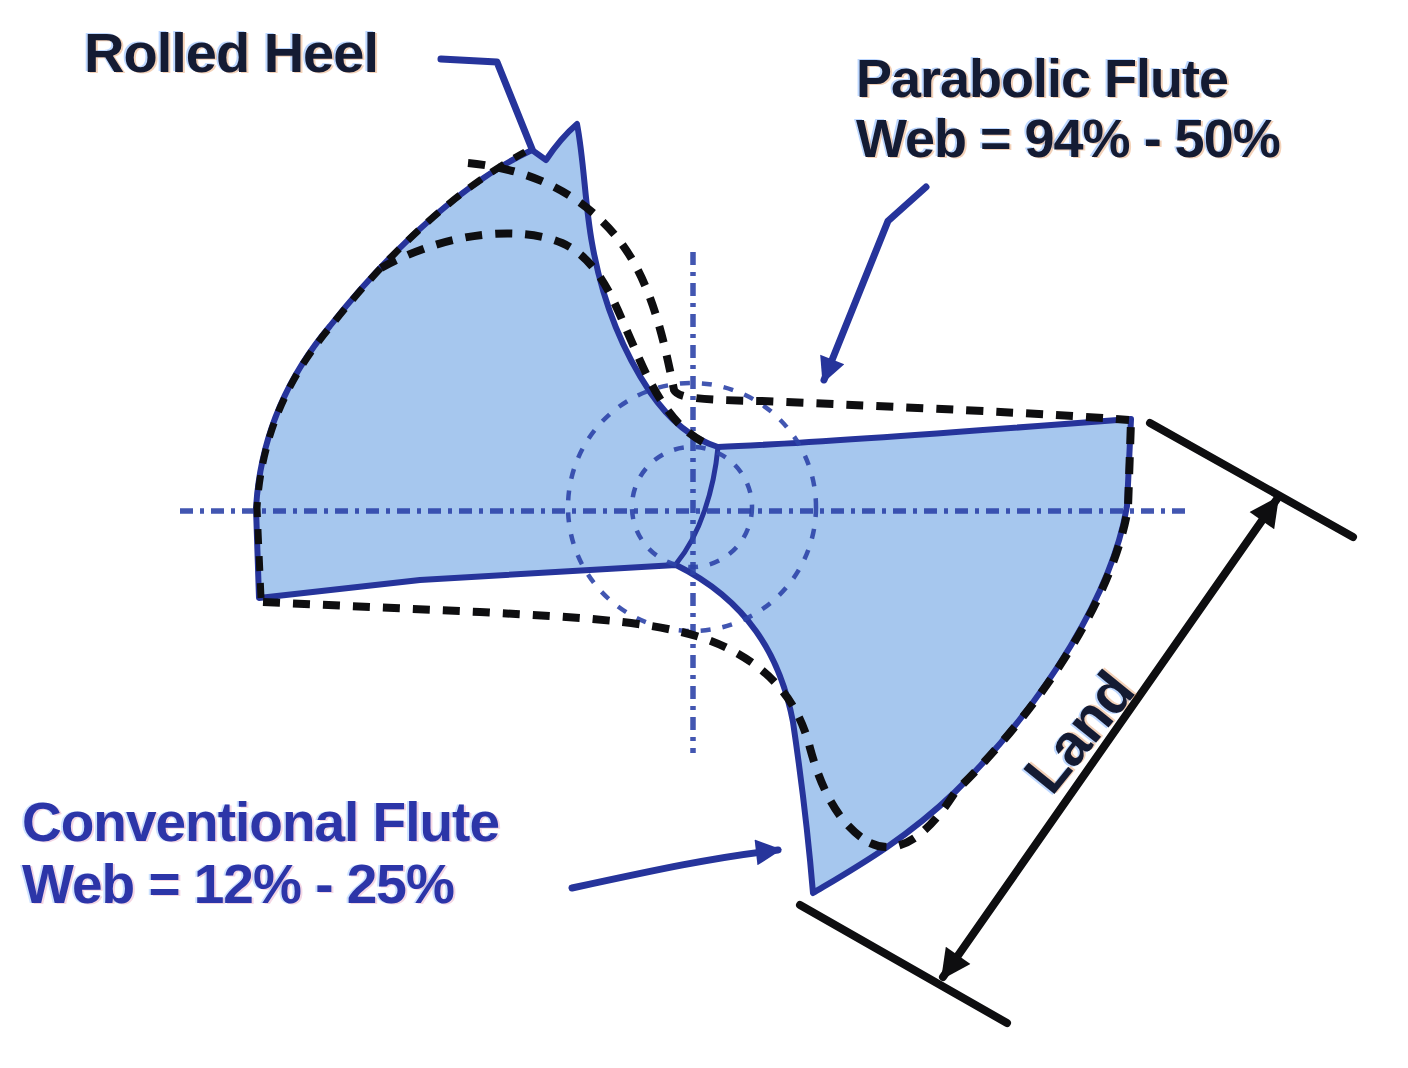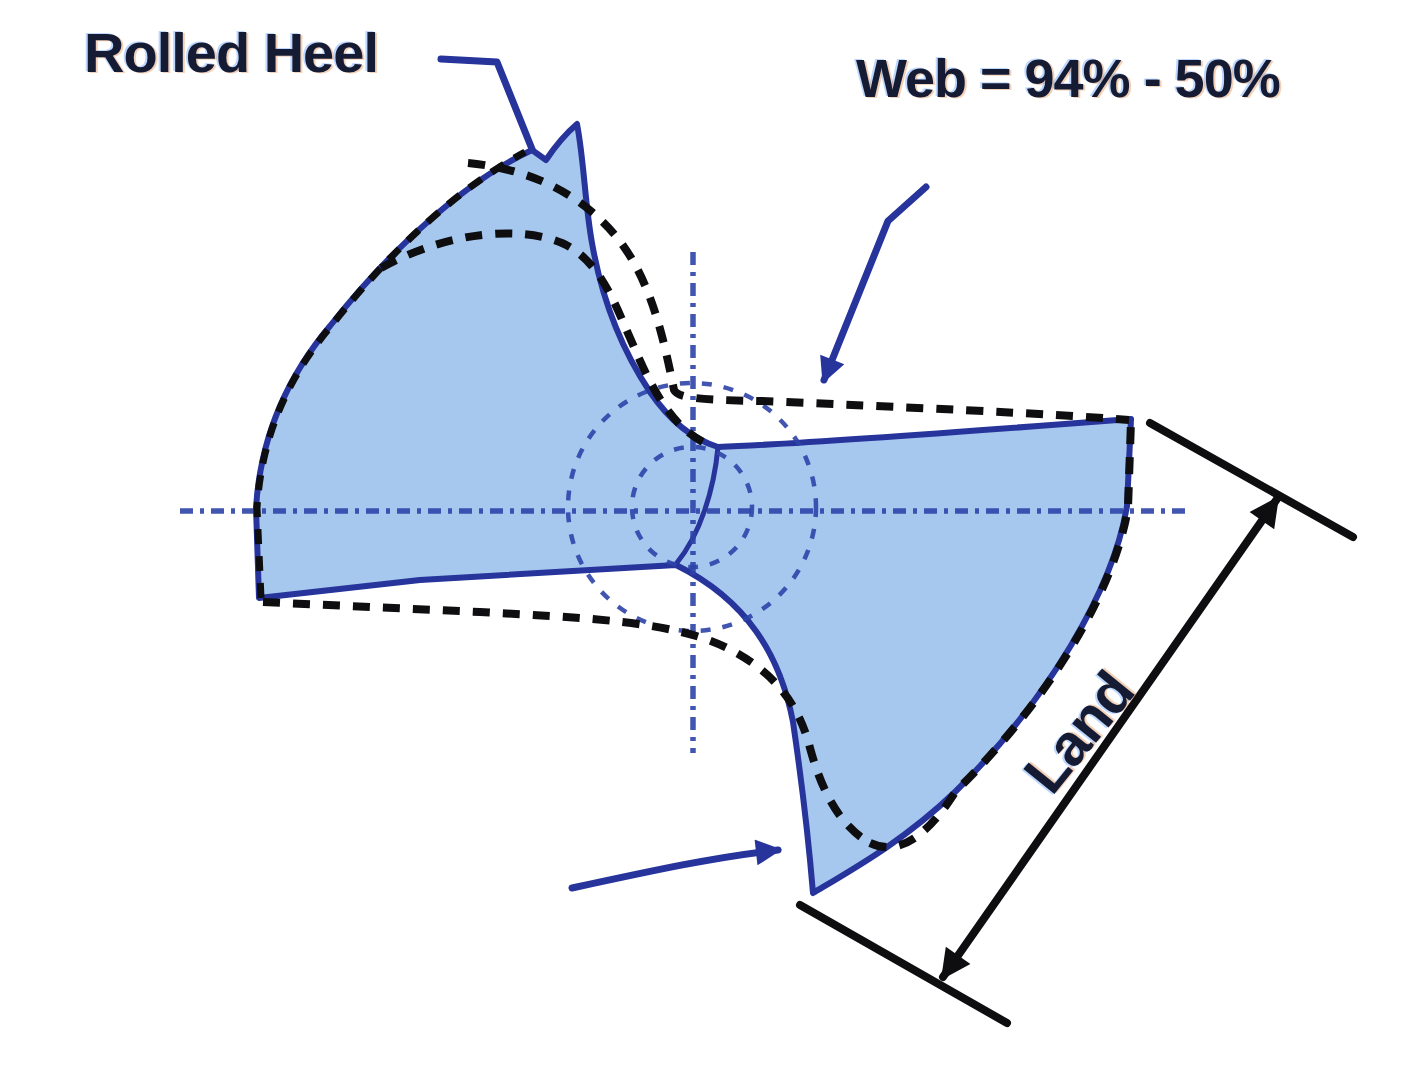--- a/index.html
+++ b/index.html
@@ -115,18 +115,23 @@
     <path class="dim-black" marker-start="url(#blackArrowStart)" marker-end="url(#blackArrowEnd)" d="M 943,977 L 1277,499"></path>
 
     <path class="leader-blue" d="M 441,59 L 497,62 L 532,149"></path>
     <path class="leader-blue" marker-end="url(#blueArrow)" d="M 926,187 L 888,221 L 824,380"></path>
     <path class="leader-blue" marker-end="url(#blueArrow)" d="M 572,888 C 655,870 715,857 778,850"></path>
   </svg>
 
   <div class="label label-dark lbl-rolled">Rolled Heel</div>
 
   <div class="label label-dark lbl-parabolic">
+    <div>Parabolic Flute</div>
     <div>Web = 94% - 50%</div>
   </div>
 
+  <div class="label label-blue lbl-conventional">
+    <div>Conventional Flute</div>
+    <div>Web = 12% - 25%</div>
+  </div>
 
   <div class="label label-dark lbl-land">Land</div>
 </div>
 
 </body></html>

